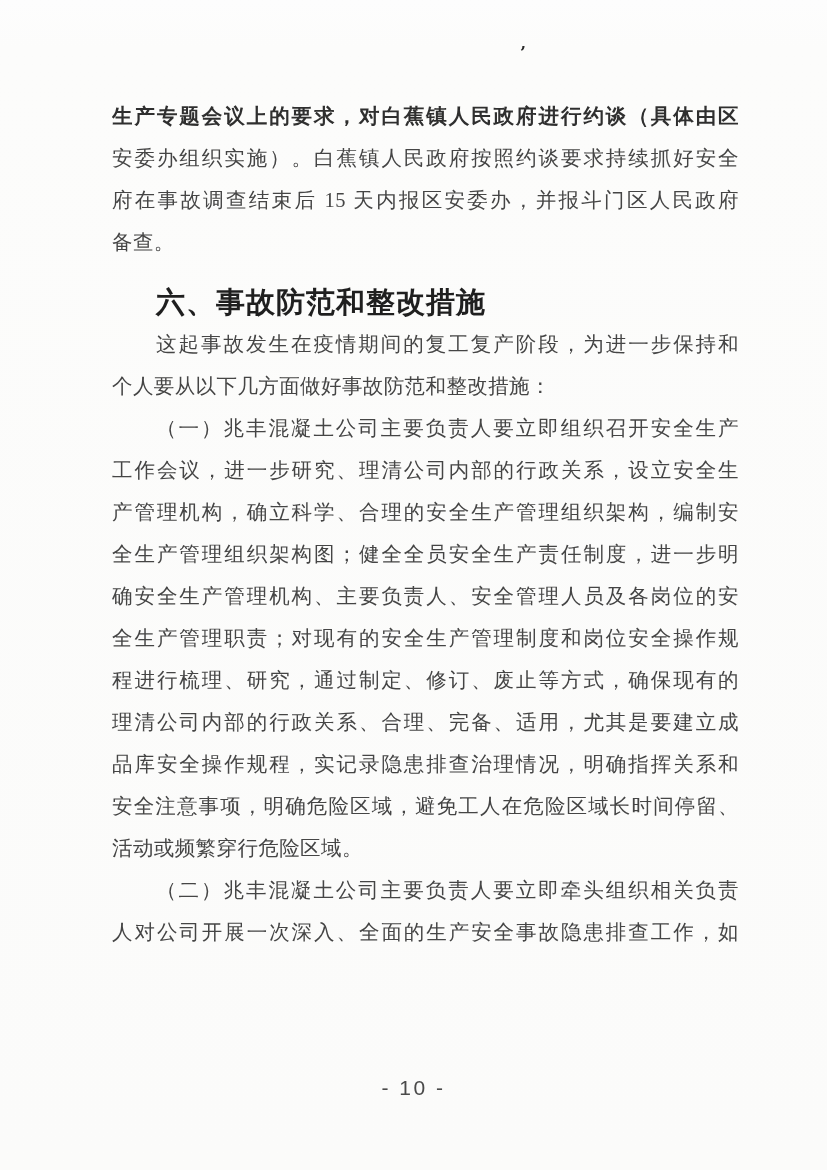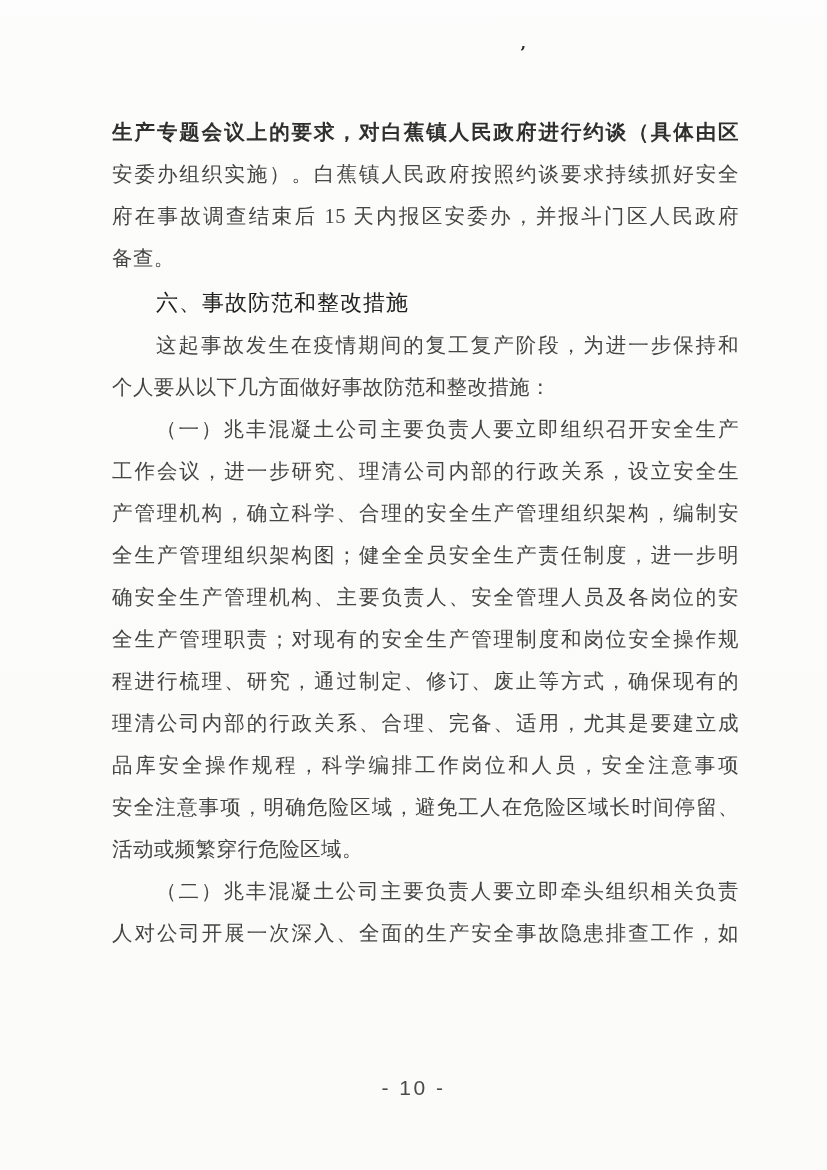--- a/index.html
+++ b/index.html
@@ -27,21 +27,21 @@
     left: 520px;
     top: 42px;
     font-size: 17px;
     font-weight: bold;
     color: #2a2a2a;
     font-family: "DejaVu Serif", serif;
   }
   .doc {
     position: absolute;
     left: 112px;
-    top: 111px;
+    top: 95px;
     width: 627px;
   }
   .line {
     height: 42px;
     line-height: 42px;
     font-size: 20.5px;
     letter-spacing: 0.4px;
     color: var(--ink);
     text-align: justify;
     text-align-last: justify;
@@ -52,25 +52,25 @@
     font-weight: bold;
     color: var(--ink-bold);
   }
   .line.end {
     text-align-last: left;
   }
   .line.indent {
     text-indent: 44px;
   }
   .line.heading {
-    margin-top: 3px;
+    margin-top: 18px;
     text-align-last: left;
     text-indent: 44px;
-    font-size: 22px;
-    font-weight: normal;
+    font-size: 29px;
+    font-weight: bold;
     color: var(--ink-heading);
     font-family: "Liberation Sans", sans-serif;
     letter-spacing: 1px;
   }
   .page-number {
     position: absolute;
     left: 0;
     right: 0;
     top: 1076px;
     text-align: center;
@@ -96,21 +96,21 @@
         <div class="line indent">这起事故发生在疫情期间的复工复产阶段，为进一步保持和</div>
         <div class="line end">个人要从以下几方面做好事故防范和整改措施：</div>
         <div class="line indent">（一）兆丰混凝土公司主要负责人要立即组织召开安全生产</div>
         <div class="line body">工作会议，进一步研究、理清公司内部的行政关系，设立安全生</div>
         <div class="line body">产管理机构，确立科学、合理的安全生产管理组织架构，编制安</div>
         <div class="line body">全生产管理组织架构图；健全全员安全生产责任制度，进一步明</div>
         <div class="line body">确安全生产管理机构、主要负责人、安全管理人员及各岗位的安</div>
         <div class="line body">全生产管理职责；对现有的安全生产管理制度和岗位安全操作规</div>
         <div class="line body">程进行梳理、研究，通过制定、修订、废止等方式，确保现有的</div>
         <div class="line body">理清公司内部的行政关系、合理、完备、适用，尤其是要建立成</div>
-        <div class="line body">品库安全操作规程，科学编排工作岗位和人员，安全注意事项</div>
+        <div class="line body">品库安全操作规程，实记录隐患排查治理情况，明确指挥关系和</div>
         <div class="line body">安全注意事项，明确危险区域，避免工人在危险区域长时间停留、</div>
         <div class="line end">活动或频繁穿行危险区域。</div>
         <div class="line indent">（二）兆丰混凝土公司主要负责人要立即牵头组织相关负责</div>
         <div class="line body">人对公司开展一次深入、全面的生产安全事故隐患排查工作，如</div>
       </div>
   </main>
 
   <div class="page-number">- 10 -</div>
 </div>
 

